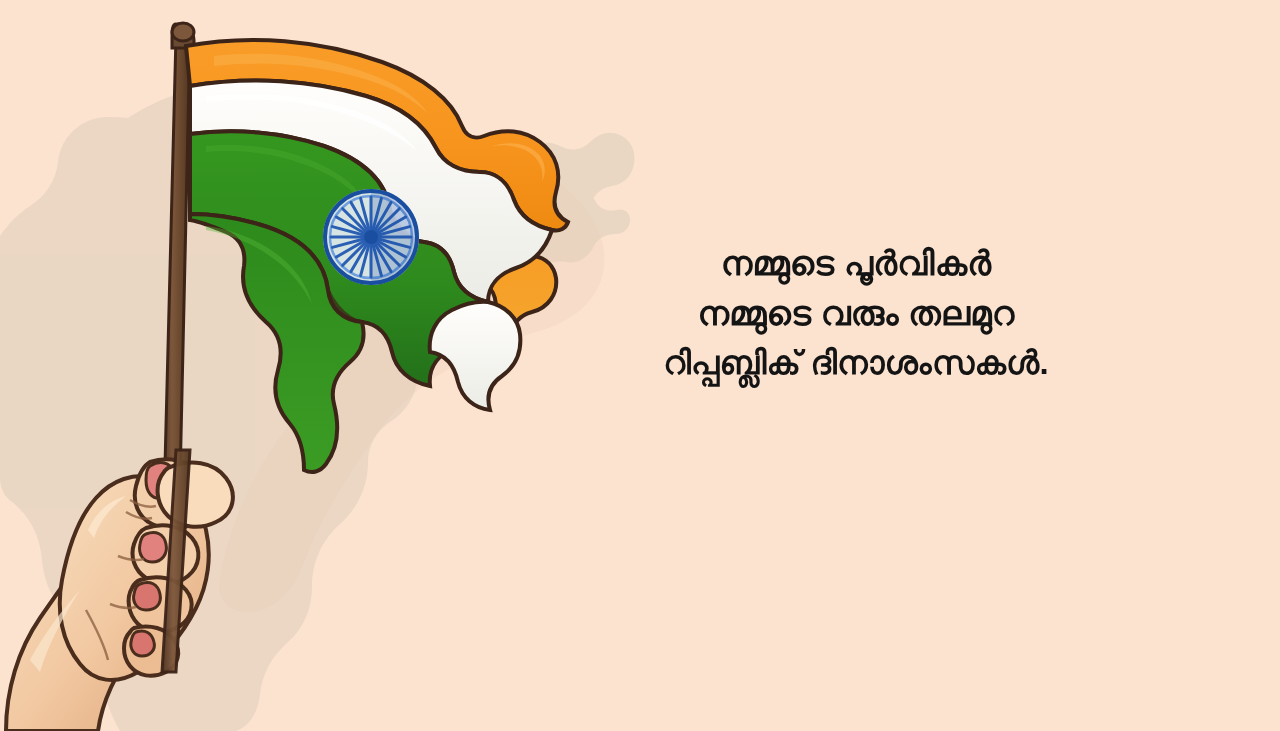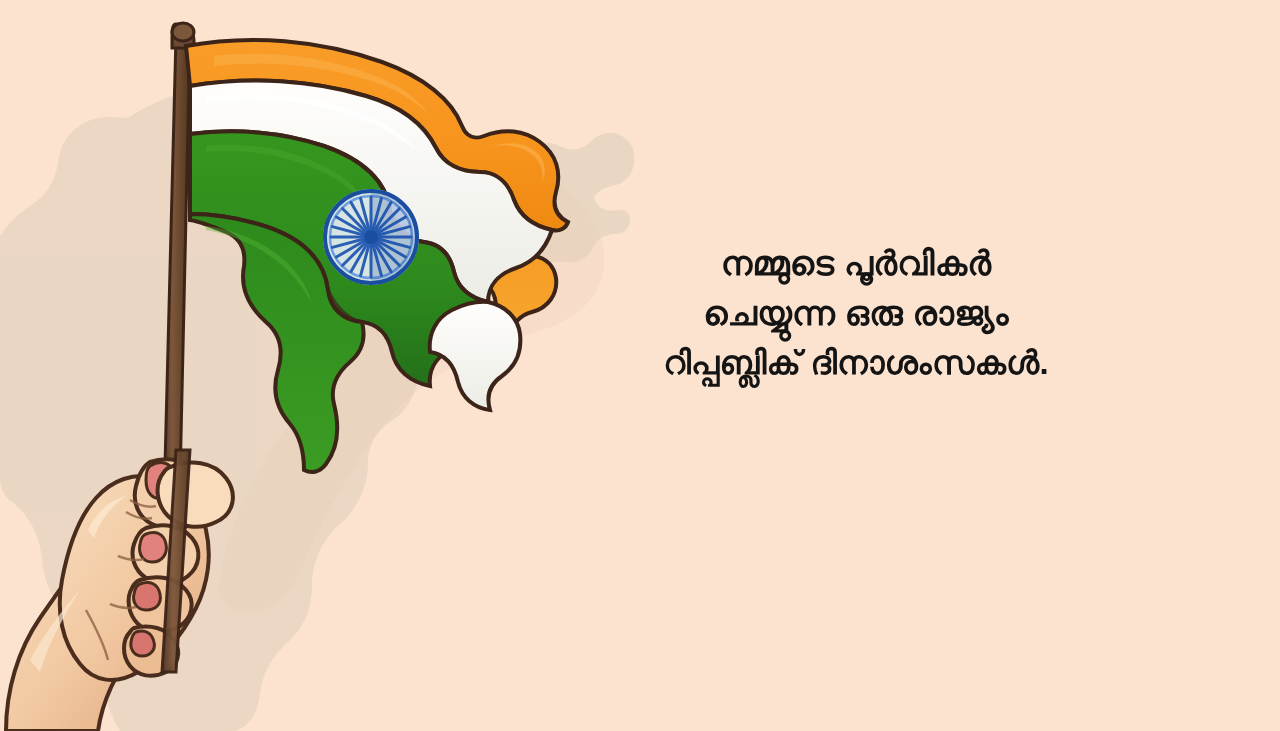--- a/index.html
+++ b/index.html
@@ -406,17 +406,17 @@
     </g>
 
     <g>
       <path d="M 176,450 L 190,450 L 176,672 L 162,672 Z" fill="url(#gradPole)" opacity="0.95"></path>
       <path d="M 176,450 L 190,450 L 176,672 L 162,672 Z" fill="none" stroke="#3d2418" stroke-width="3" opacity="0.95"></path>
     </g>
   </svg>
 
   <div class="greeting-block">
     <span class="greeting-line">നമ്മുടെ പൂർവികർ</span>
-    <span class="greeting-line">ചെയ്യുന്ന ഒരു രാജ്യം</span>
+    <span class="greeting-line">നമ്മുടെ വരും തലമുറ</span>
     <span class="greeting-line sign-off">റിപ്പബ്ലിക് ദിനാശംസകൾ.</span>
   </div>
 
 </div>
 
 </body></html>

